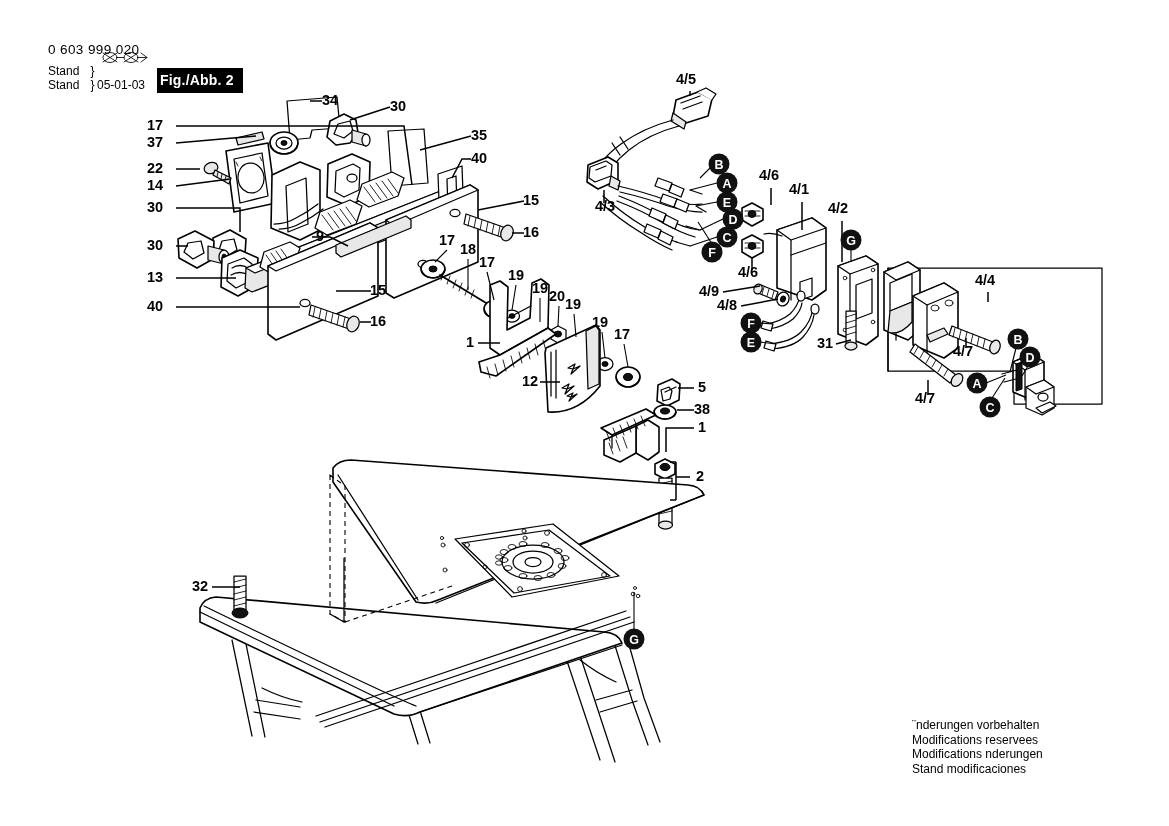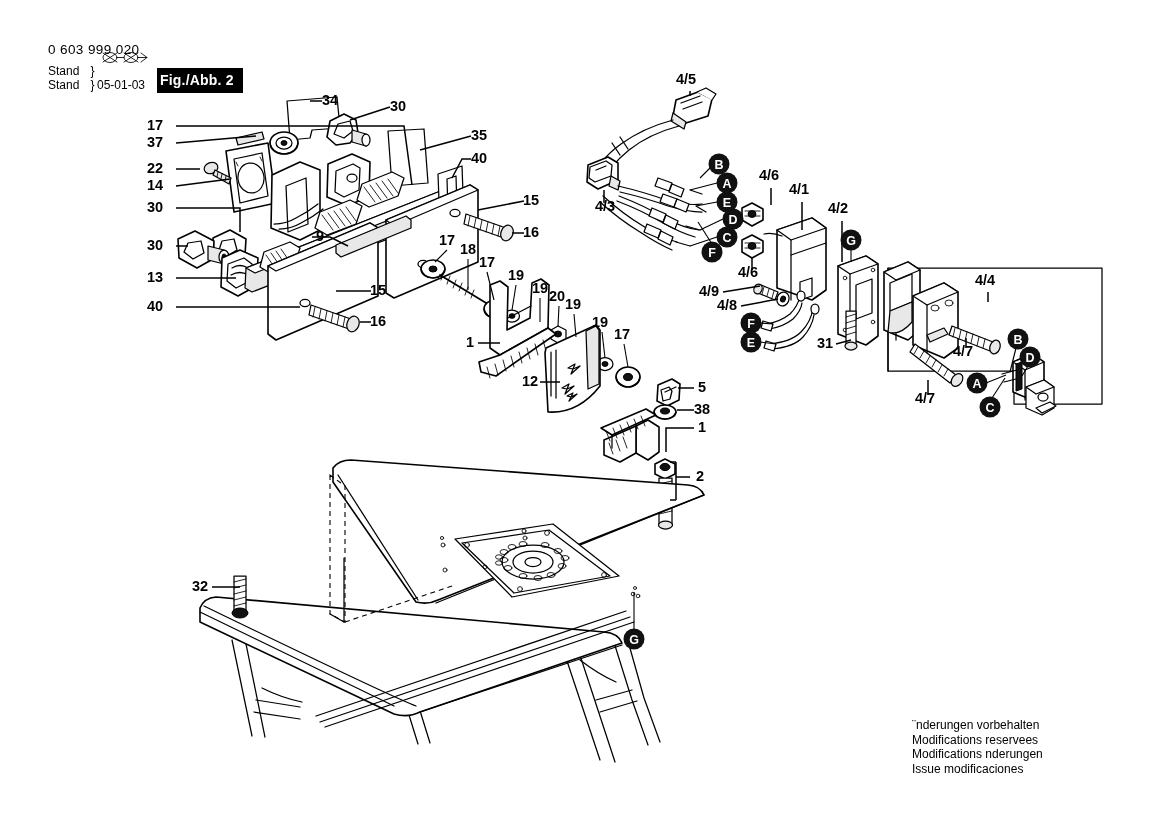--- a/index.html
+++ b/index.html
@@ -59,21 +59,21 @@
     <span>05-01-03</span>
   </div>
 </div>
 
 <div class="hdr" id="figbadge">Fig./Abb. 2</div>
 
 <div id="legal">
   <div>¨nderungen vorbehalten</div>
   <div>Modifications reservees</div>
   <div>Modifications nderungen</div>
-  <div>Issue modificaciones</div>
+  <div>Stand modificaciones</div>
 </div>
 
 <svg id="sheet" viewBox="0 0 1169 826">
 
   <g>
 
     <path class="fillw" d="M287 101 L337 97 L340 128 L312 130 L310 138 L290 140 Z"></path>
 
     <path class="fillw" d="M388 131 L424 129 L428 183 L392 186 Z"></path>
 

